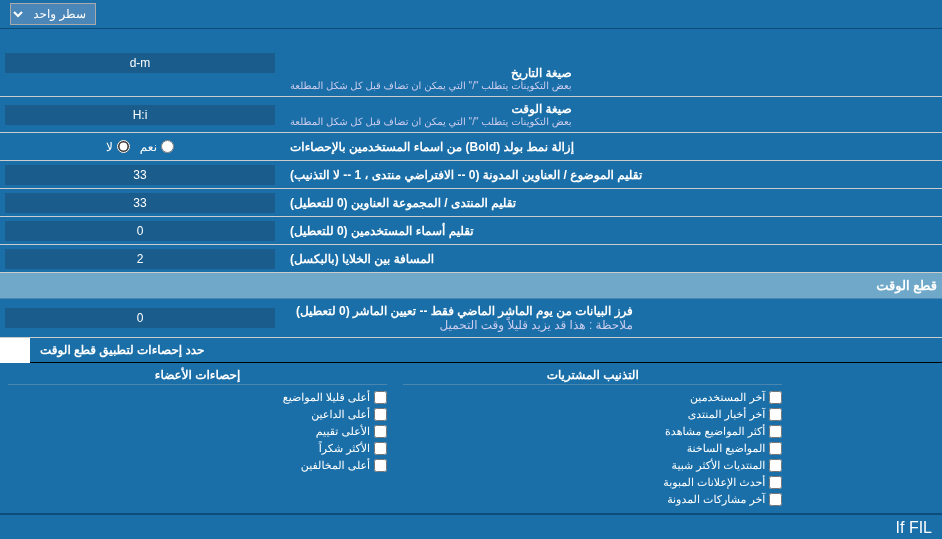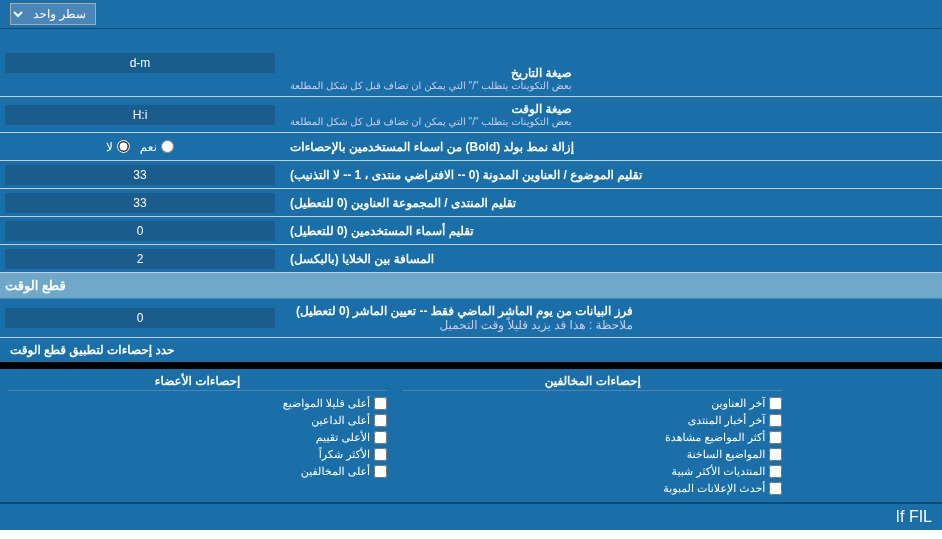--- a/index.html
+++ b/index.html
@@ -89,21 +89,21 @@
     }
 
     .radio-group input[type="radio"] {
       accent-color: #fff;
     }
 
     .section-title-row {
       background: #6fa8c8;
       color: #fff;
       font-weight: bold;
-      text-align: left;
+      text-align: right;
       padding: 5px;
       border-bottom: 1px solid #4a86b0;
       font-size: 13px;
     }
 
     .check-item {
       display: flex;
       align-items: center;
       gap: 4px;
       color: #fff;
@@ -234,54 +234,58 @@
         <div style="font-size:12px; color:#cce;">ملاحظة : هذا قد يزيد قليلاً وقت التحميل</div>
       </div>
     </div>
     <div class="row-control">
       <input type="text" style="background: rgb(26, 92, 140); color: rgb(255, 255, 255); border: none; padding: 3px 6px; font-size: 12px; text-align: center; width: 100%; direction: ltr;" value="0">
     </div>
   </div>
 
   <div>
 
-    <div style="display:flex; background:#1a6fa8; border-bottom:7px solid #000000;">
+    <div style="display:flex; background:#1a6fa8; border-bottom:1px solid #000000;margin-left:30px;">
       <div style="flex:1; background:#1a6fa8;"></div>
       <div style="background:#1a6fa8; color:#fff; font-weight:bold; padding:5px 10px; text-align:right; direction:rtl; font-size:12px;">حدد إحصاءات لتطبيق قطع الوقت</div>
     </div>
 
     <div style="display:flex; background:#1a6fa8; border-bottom:2px solid #0d4d7a; padding:5px 0;">
 
       <div style="flex:0.4; background:#1a6fa8;"></div>
 
       <div style="flex:1; padding:0 8px; direction:rtl;">
-        <div style="color:#fff; font-weight:bold; font-size:12px; margin-bottom:4px; text-align:center; border-bottom:1px solid #4a86b0; padding-bottom:2px;">إحصاءات المخالفين</div>
-        <div class="check-item">
-          <input type="checkbox" style="">
-            <span>آخر العناوين</span>
+        <div style="color:#fff; font-weight:bold; font-size:12px; margin-bottom:4px; text-align:center; border-bottom:1px solid #4a86b0; padding-bottom:2px;">التذنيب المشتريات</div>
+        <div class="check-item">
+          <input type="checkbox" style="">
+            <span>آخر المستخدمين</span>
         </div>
         <div class="check-item">
           <input type="checkbox" style="">
             <span>آخر أخبار المنتدى</span>
         </div>
         <div class="check-item">
           <input type="checkbox" style="">
             <span>أكثر المواضيع مشاهدة</span>
         </div>
         <div class="check-item">
           <input type="checkbox" style="">
             <span>المواضيع الساخنة</span>
         </div>
         <div class="check-item">
           <input type="checkbox" style="">
             <span>المنتديات الأكثر شبية</span>
         </div>
         <div class="check-item">
           <input type="checkbox" style="">
             <span>أحدث الإعلانات المبوبة</span>
+        </div>
+        <div class="check-item">
+          <input type="checkbox" style="">
+            <span>آخر مشاركات المدونة</span>
         </div>
       </div>
 
       <div style="flex:1; padding:0 8px; direction:rtl;">
         <div style="color:#fff; font-weight:bold; font-size:12px; margin-bottom:4px; text-align:center; border-bottom:1px solid #4a86b0; padding-bottom:2px;">إحصاءات الأعضاء</div>
         <div class="check-item">
           <input type="checkbox" style="">
             <span>أعلى قليلا المواضيع</span>
         </div>
         <div class="check-item">

